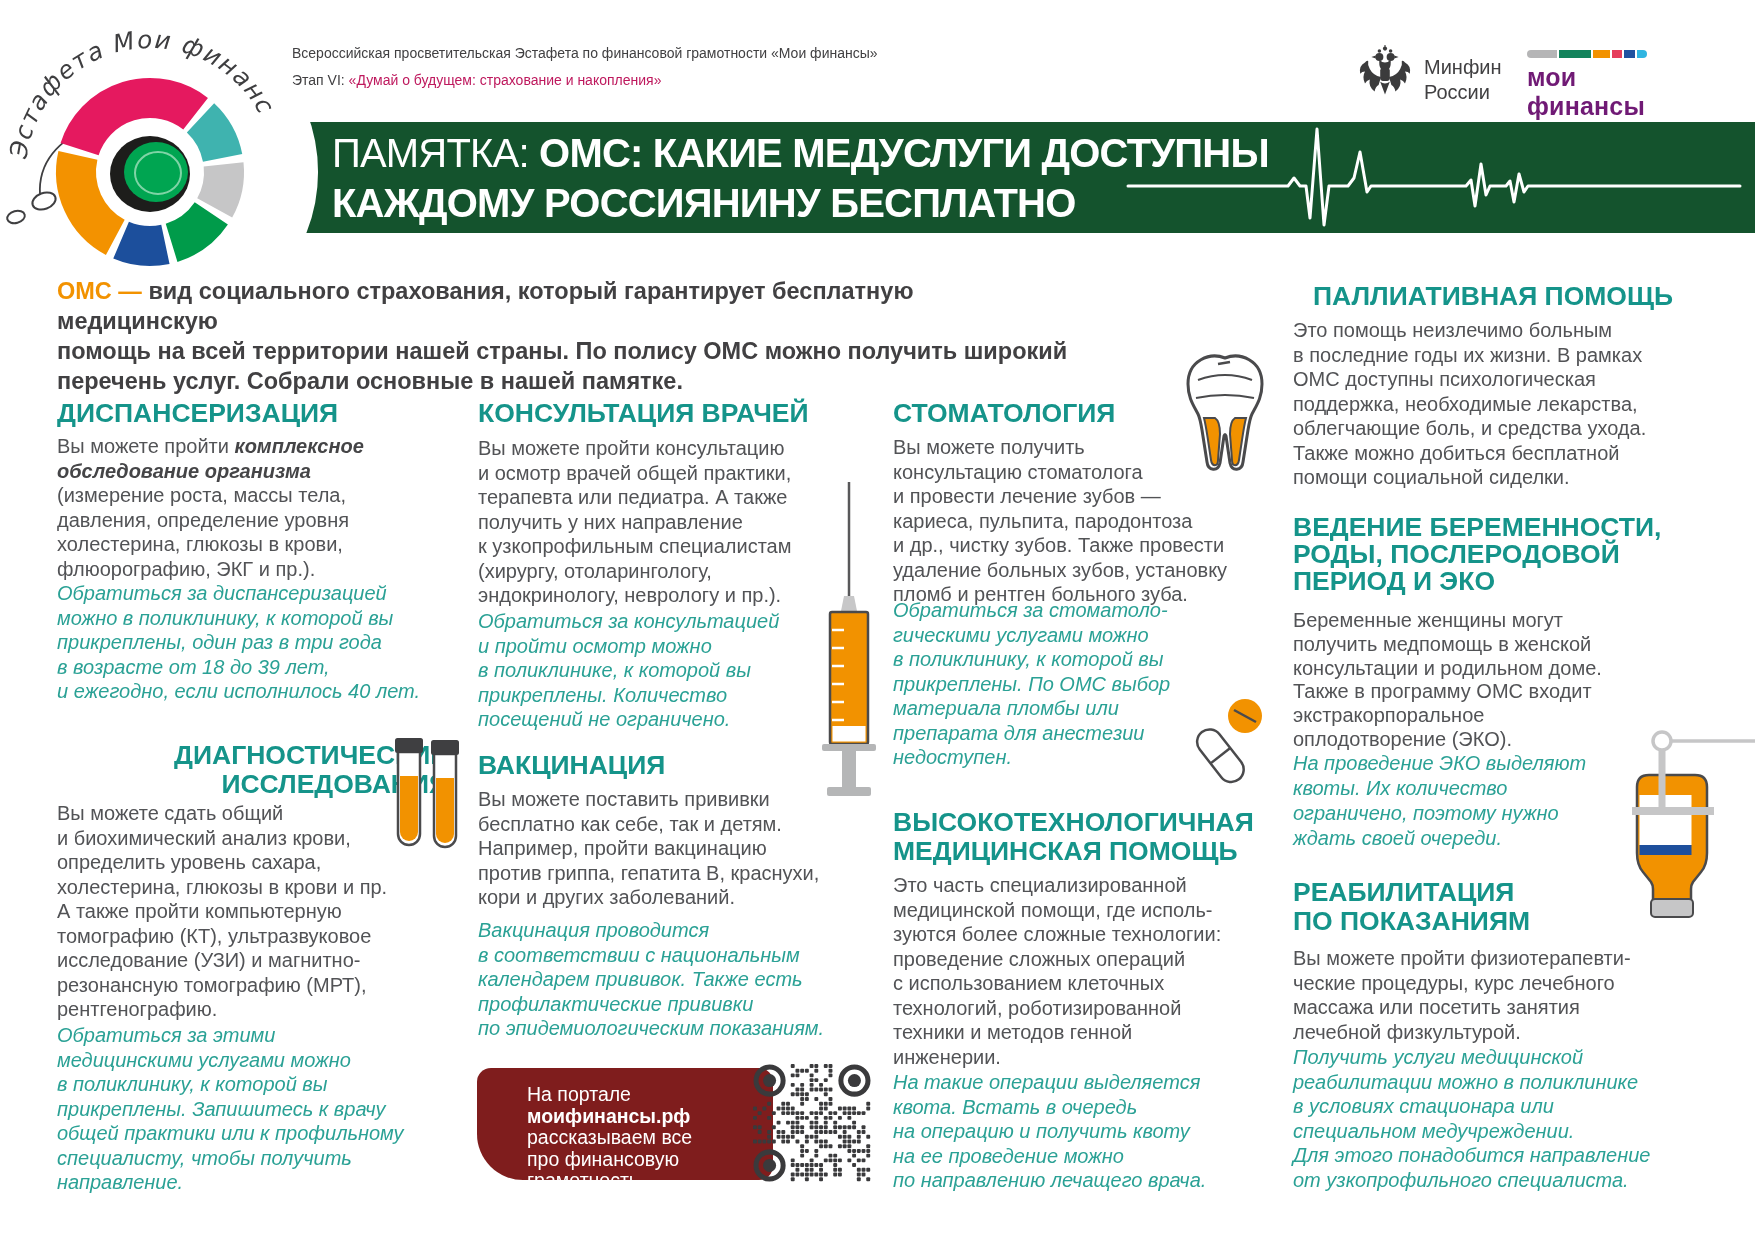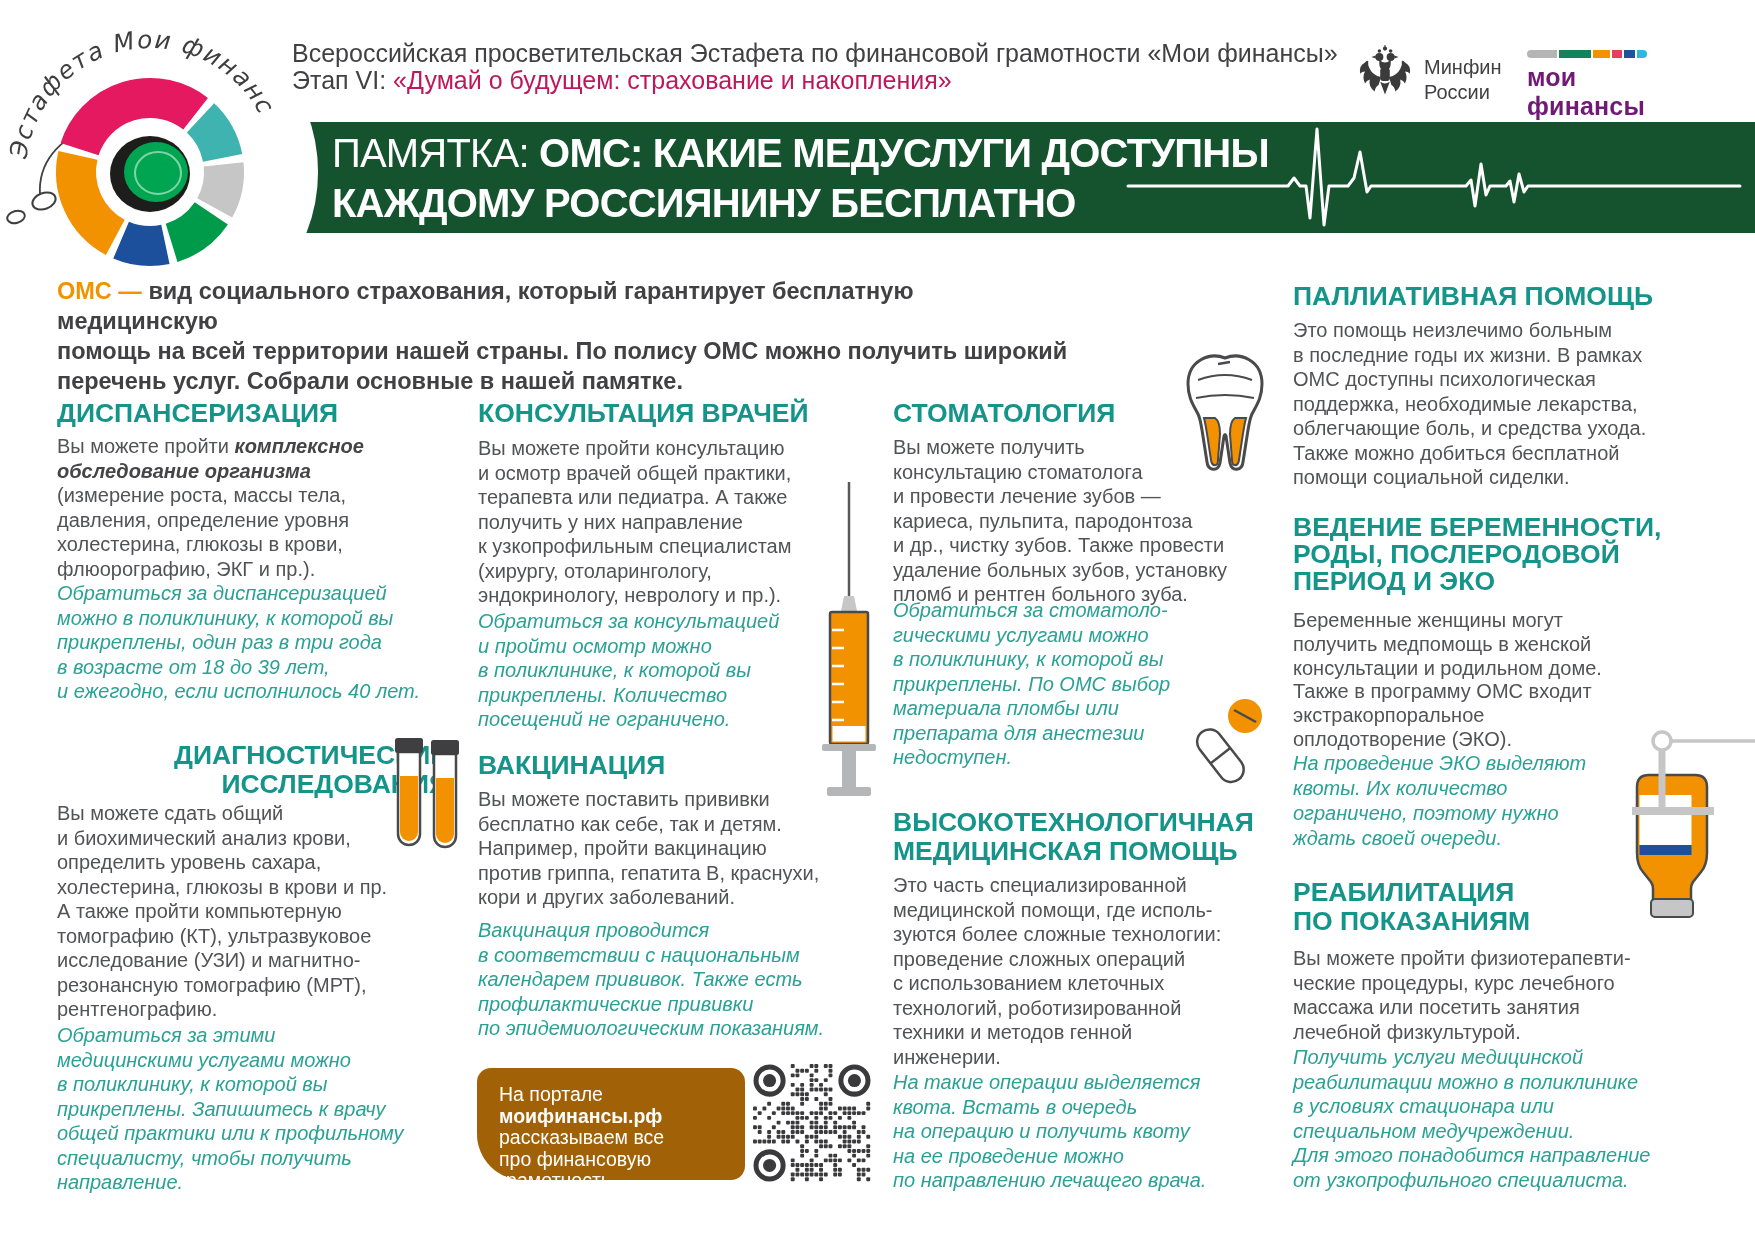--- a/index.html
+++ b/index.html
@@ -1,19 +1,19 @@
 <!DOCTYPE html>
 <html><head>
 <meta charset="utf-8">
 <style>
   html,body{margin:0;padding:0;background:#fff;}
   .page{position:relative;width:1755px;height:1240px;background:#fff;overflow:hidden;
         font-family:"Liberation Sans",sans-serif;}
   
-  .hdr{position:absolute;left:292px;top:40px;font-size:25px;line-height:27px;color:#414042;}
+  .hdr{position:absolute;left:292px;top:40px;font-size:14px;line-height:27px;color:#414042;}
   .hdr .hl{color:#be185d;font-weight:400;}
   .minfin-label{position:absolute;left:1424px;top:55px;font-size:20px;line-height:25px;color:#414042;white-space:pre-line;}
   .mf-logo{position:absolute;left:1527px;top:50px;width:150px;}
   .mf-bar{display:flex;gap:2px;height:8px;width:120px;}
   .mf-bar div{height:8px;}
   .mf-bar .s1{width:33px;background:#B5B5B6;border-radius:4px 0 0 4px;}
   .mf-bar .s2{width:36px;background:#13835C;}
   .mf-bar .s3{width:19px;background:#F29200;}
   .mf-bar .s4{width:11px;background:#E63E5C;}
   .mf-bar .s5{width:12px;background:#2052A0;}
@@ -34,26 +34,26 @@
   .h{position:absolute;width:400px;font-size:26.5px;line-height:29px;font-weight:700;color:#15948A;white-space:pre-line;}
   .b{position:absolute;width:395px;font-size:20px;line-height:24.5px;color:#525356;white-space:pre-line;}
   .n{position:absolute;width:395px;font-size:20px;line-height:24.5px;color:#2AA195;font-style:italic;white-space:pre-line;}
   .bem{font-weight:700;font-style:italic;color:#454547;}
   #h-disp{left:57px;top:399px;}  #b-disp{left:57px;top:434px;}  #n-disp{left:57px;top:581px;}
   #h-diag{left:48px;top:741px;text-align:right;}  #b-diag{left:57px;top:801px;}  #n-diag{left:57px;top:1023px;}
   #h-cons{left:478px;top:399px;} #b-cons{left:478px;top:436px;} #n-cons{left:478px;top:609px;}
   #h-vacc{left:478px;top:751px;} #b-vacc{left:478px;top:787px;} #n-vacc{left:478px;top:918px;}
   #h-stom{left:893px;top:399px;} #b-stom{left:893px;top:435px;} #n-stom{left:893px;top:598px;}
   #h-vmp{left:893px;top:808px;}  #b-vmp{left:893px;top:873px;}  #n-vmp{left:893px;top:1070px;}
-  #h-pall{left:1293px;top:282px;} #b-pall{left:1293px;top:318px;}
+  #h-pall{left:1293px;top:282px;text-align:center;} #b-pall{left:1293px;top:318px;}
   #h-preg{left:1293px;top:514px;line-height:27px;} #b-preg{left:1293px;top:609px;line-height:23.8px;} #n-preg{left:1293px;top:751px;line-height:25px;}
   #h-reab{left:1293px;top:878px;} #b-reab{left:1293px;top:946px;} #n-reab{left:1293px;top:1045px;}
   
-  .portal{position:absolute;left:477px;top:1068px;width:268px;height:112px;background:#a16207;
-          border-radius:14px 14px 14px 46px;color:#fff;}
+  .portal{position:absolute;left:477px;top:1068px;width:268px;height:112px;background:#7f1d1d;
+          border-radius:14px 14px 14px 46px;color:#fff;padding-left:28px;}
   .portal-text{padding:16px 0 0 22px;font-size:19.5px;line-height:21.5px;white-space:pre-line;}
   .portal-text .pb{font-weight:700;}
   .qr{position:absolute;left:753px;top:1064px;}
   
   .abs{position:absolute;}
 </style>
 </head>
 <body>
 
 <div class="page">

